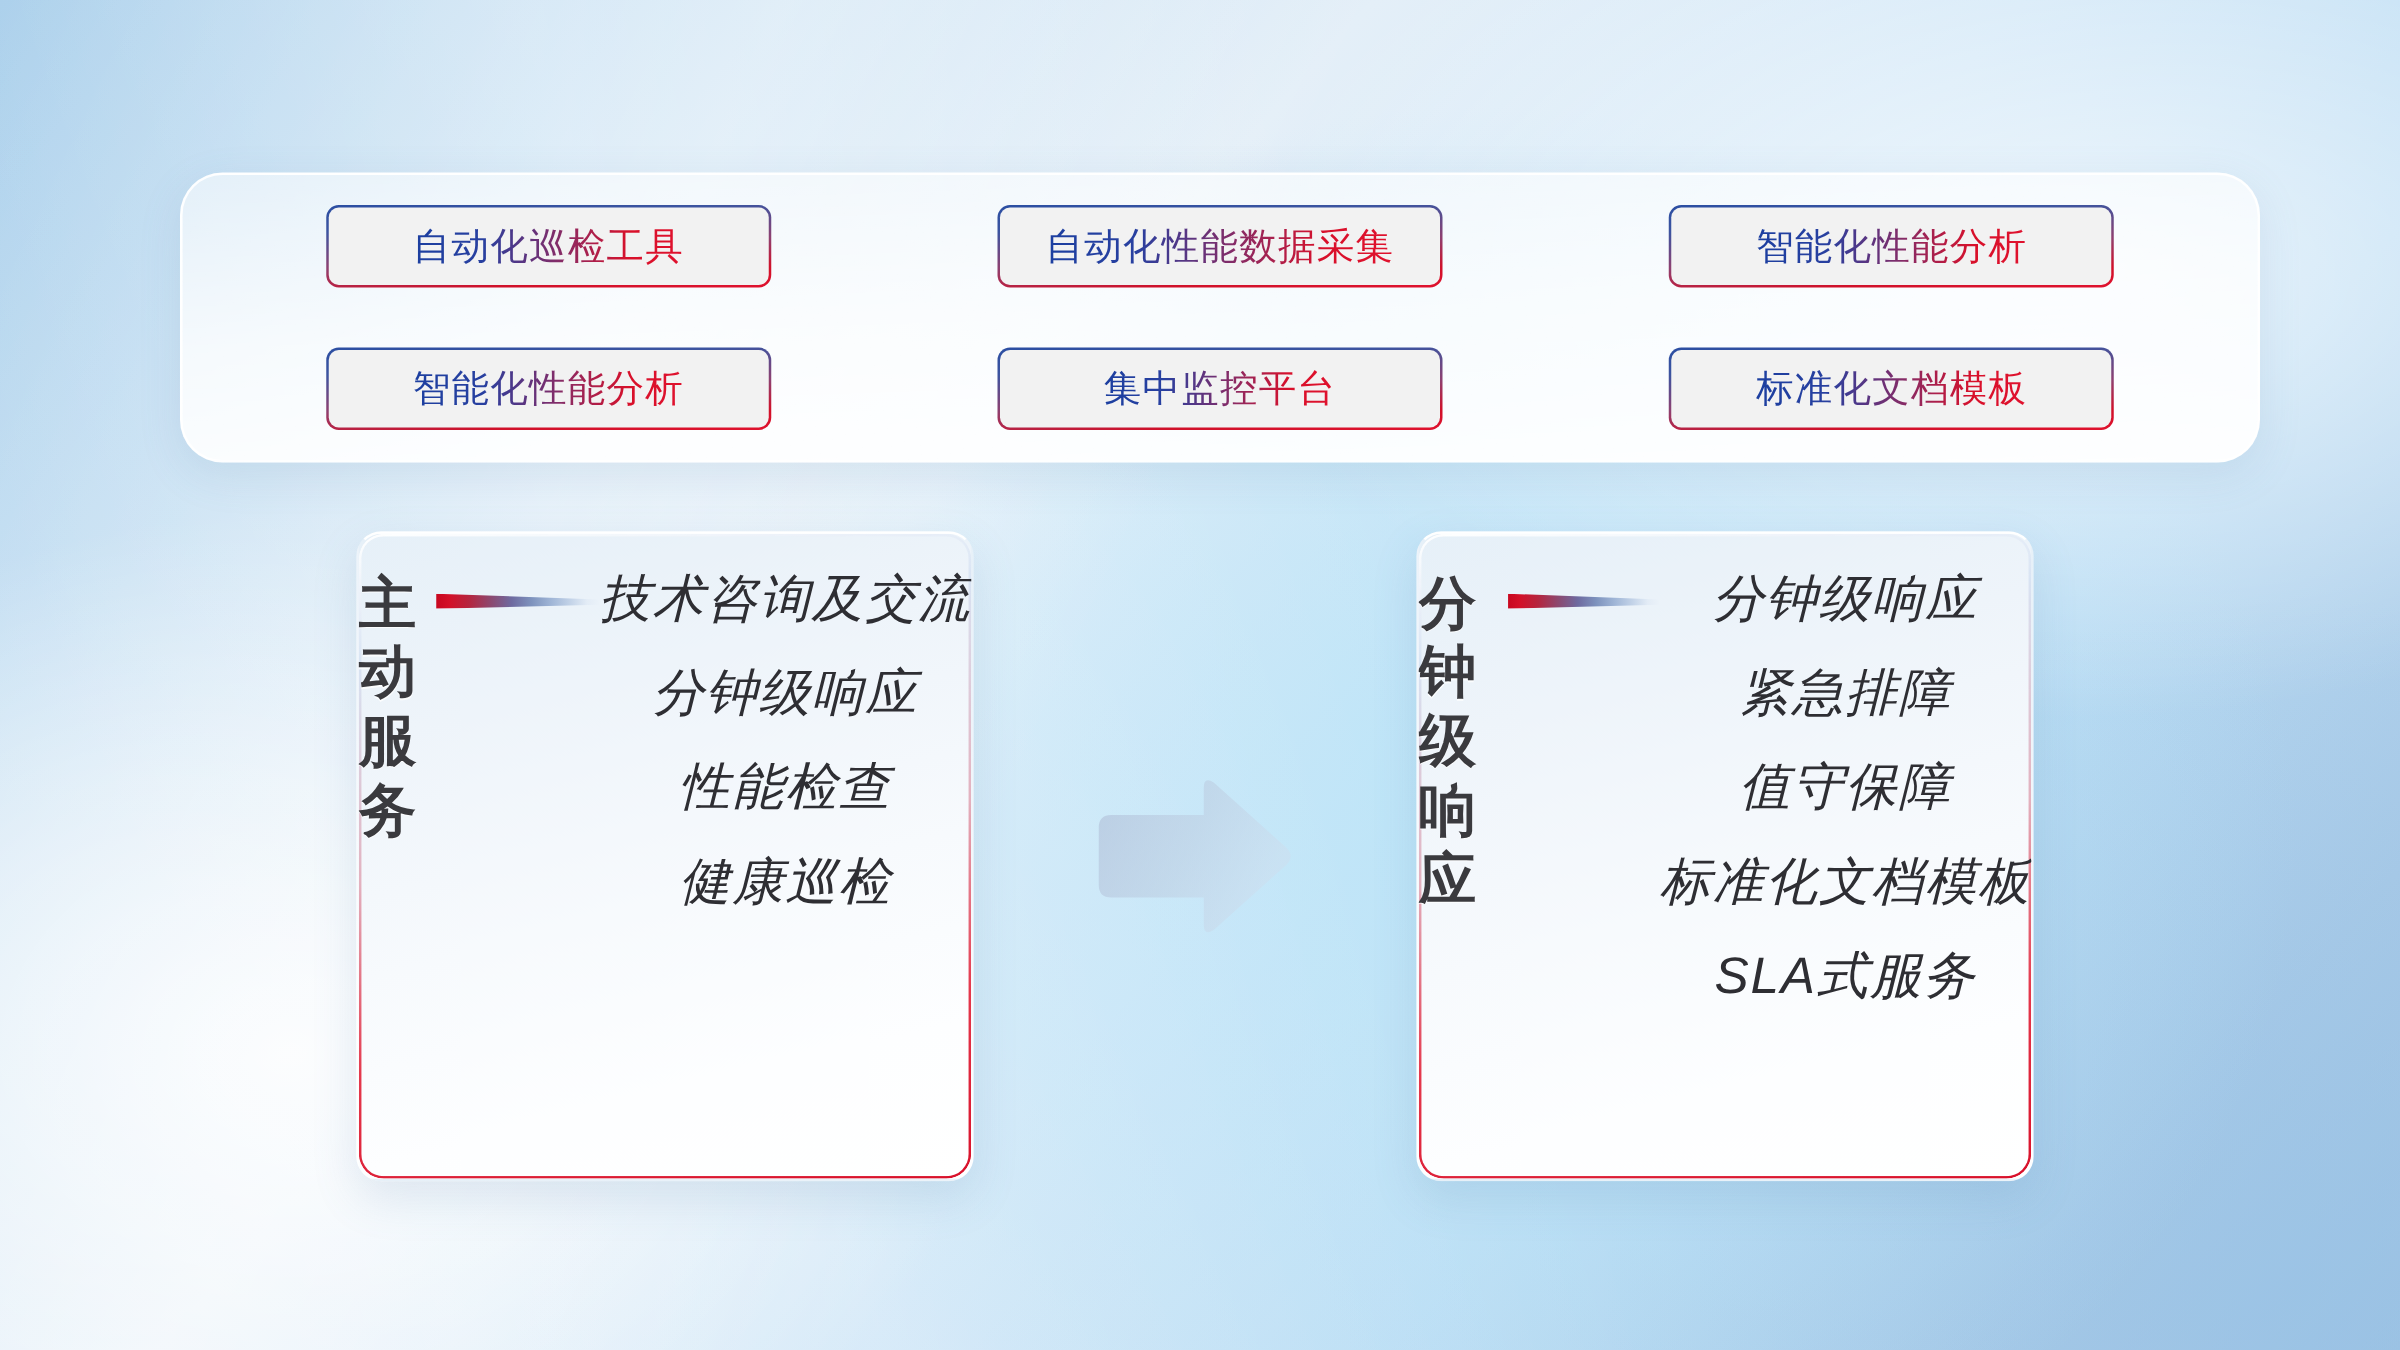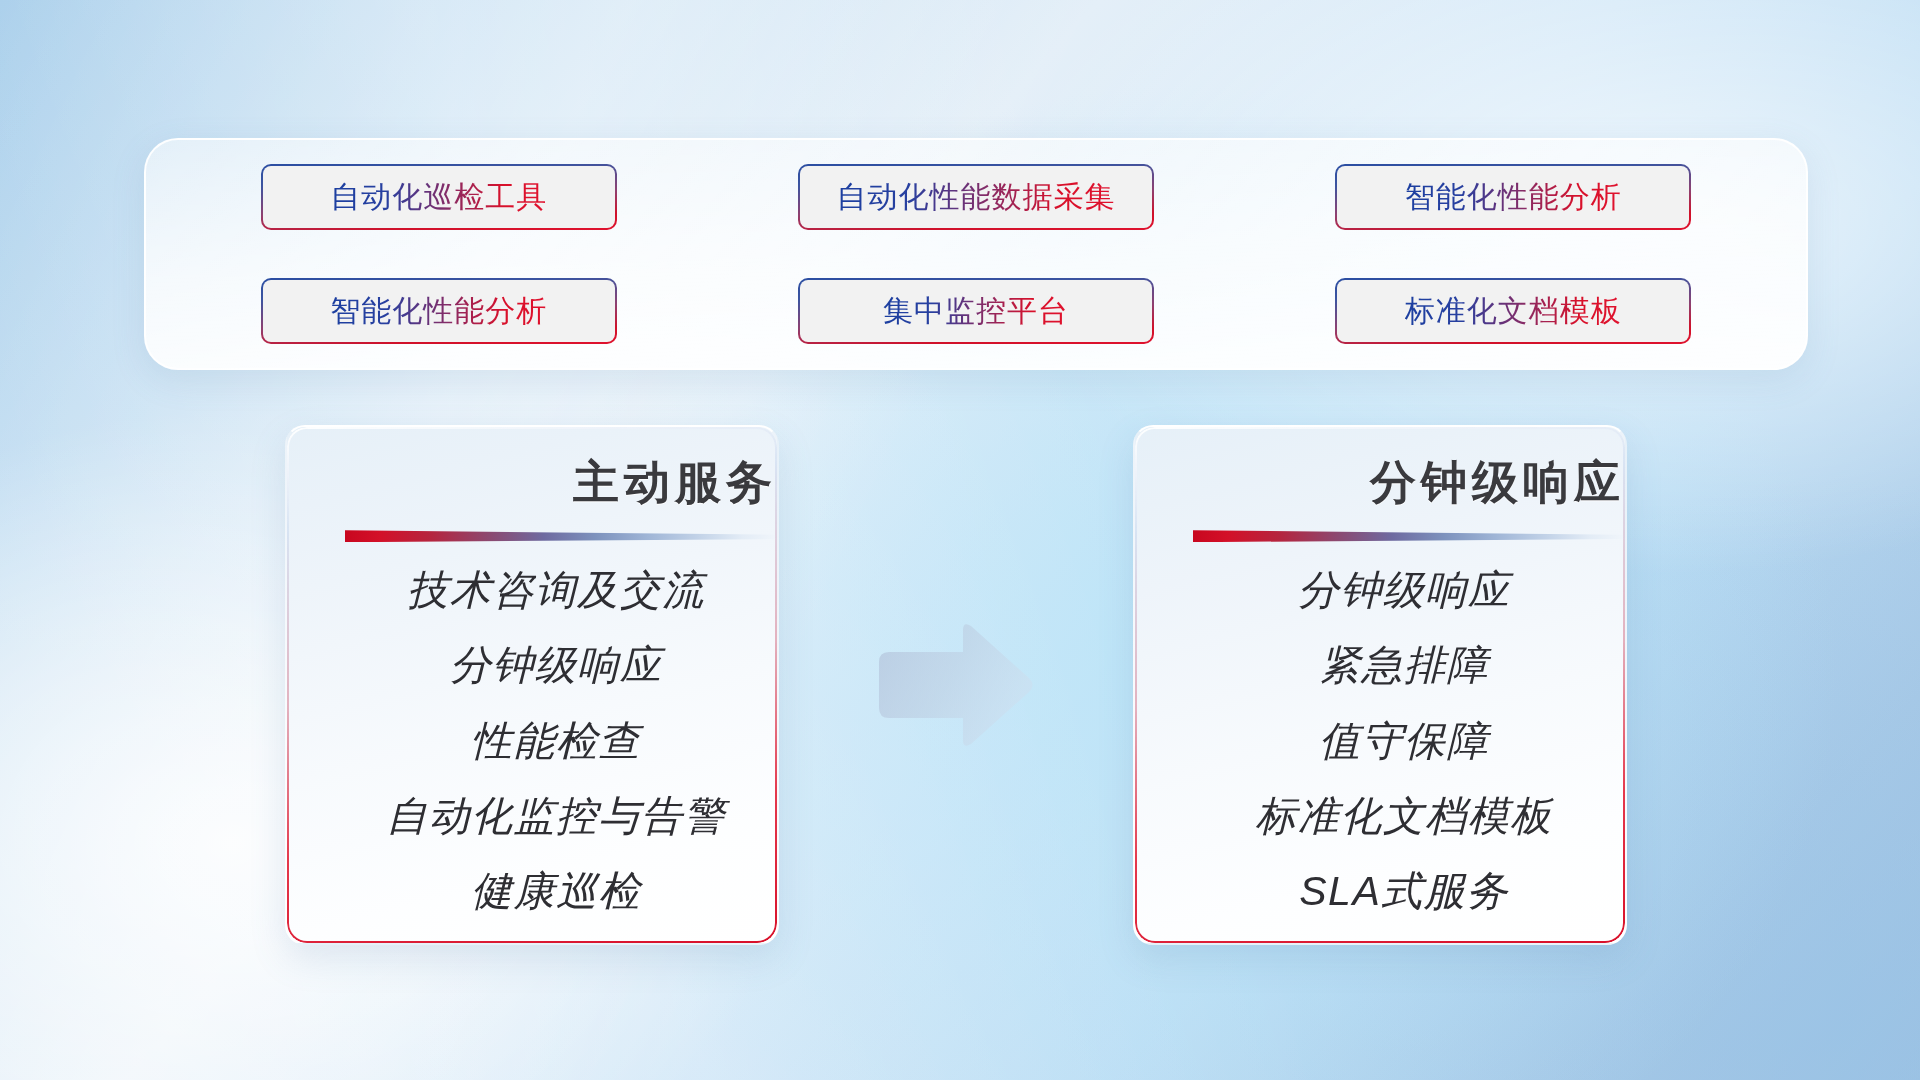--- a/index.html
+++ b/index.html
@@ -126,25 +126,24 @@
     pointer-events: none;
   }
   #card-active { left: 285px; }
   #card-passive { left: 1133px; }
 
   .card-body {
     position: relative;
     z-index: 2;
     height: 100%;
     display: flex;
-    flex-direction: column;
-    align-items: flex-end;
+    flex-direction: row;
+    align-items: flex-start;
     padding-top: 28px;
     box-sizing: border-box;
-    padding-left: 48px;
   }
   .card-title {
     font-size: 46px;
     font-weight: 700;
     color: #3a3a3e;
     letter-spacing: 5px;
     line-height: 1.2;
     text-shadow: 0 1px 0 rgba(255,255,255,0.8);
   }
   .card-divider {
@@ -237,21 +236,20 @@
 
 <div id="card-active" class="service-card">
   <div class="card-edge"></div>
   <div class="card-body">
     <div class="card-title">主动服务</div>
     <div class="card-divider"></div>
     <ul class="card-list">
       <li>技术咨询及交流</li>
       <li>分钟级响应</li>
       <li>性能检查</li>
-      <li>自动化监控与告警</li>
       <li>健康巡检</li>
     </ul>
   </div>
 </div>
 
 <div id="flow-arrow">
   <svg viewBox="0 0 160 130" xmlns="http://www.w3.org/2000/svg" aria-hidden="true">
     <defs>
       <linearGradient id="arrowGrad" x1="0" y1="0" x2="1" y2="0.4">
         <stop offset="0%" stop-color="#aebcd6" stop-opacity="0.62"></stop>

